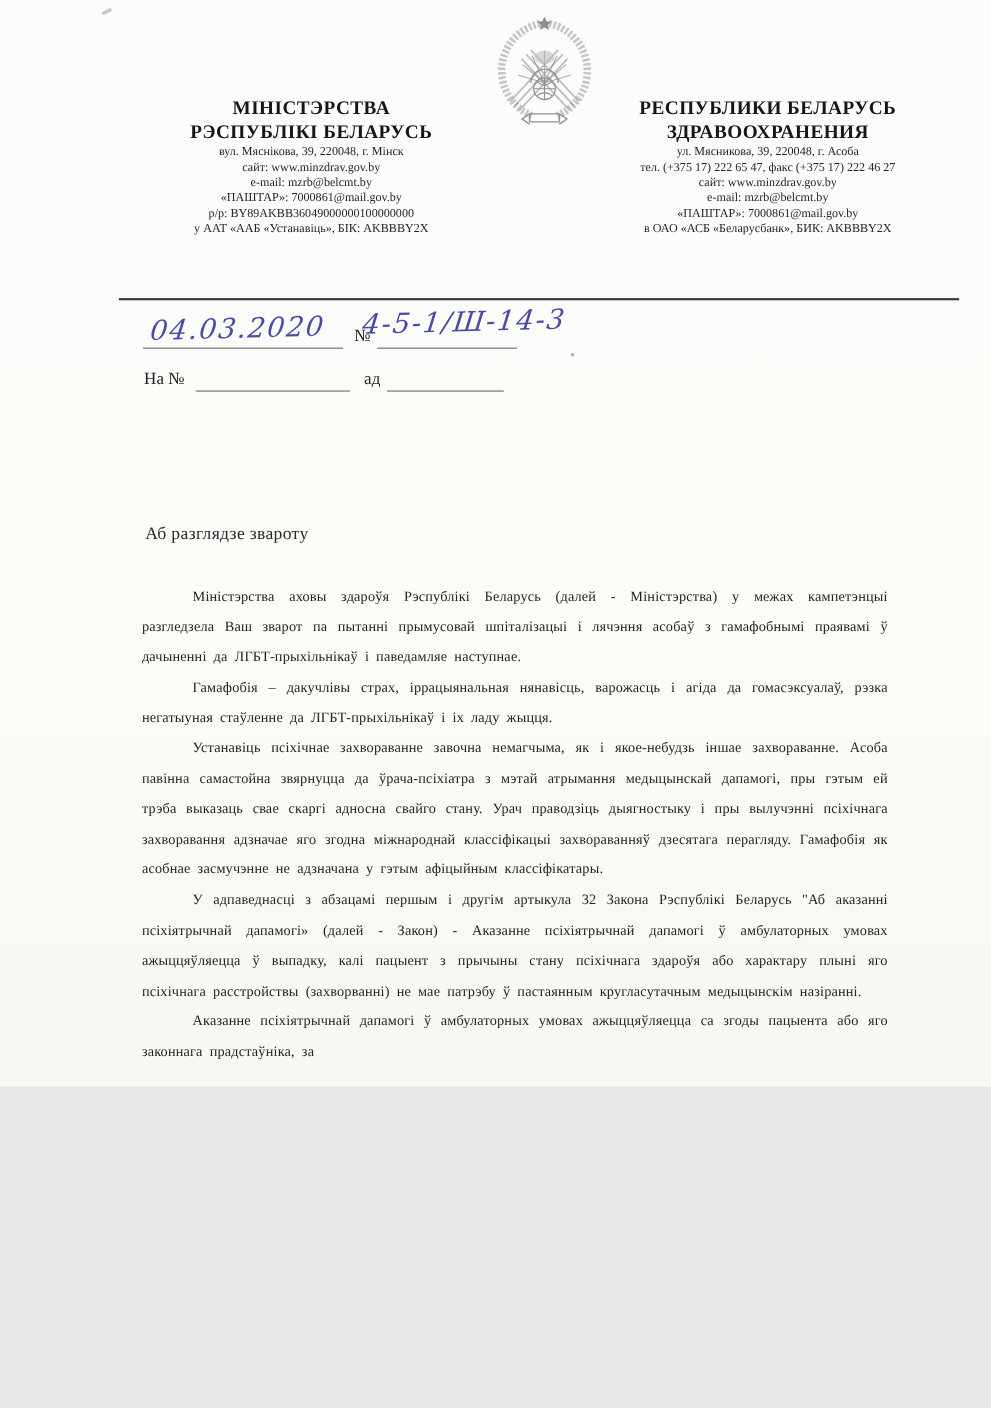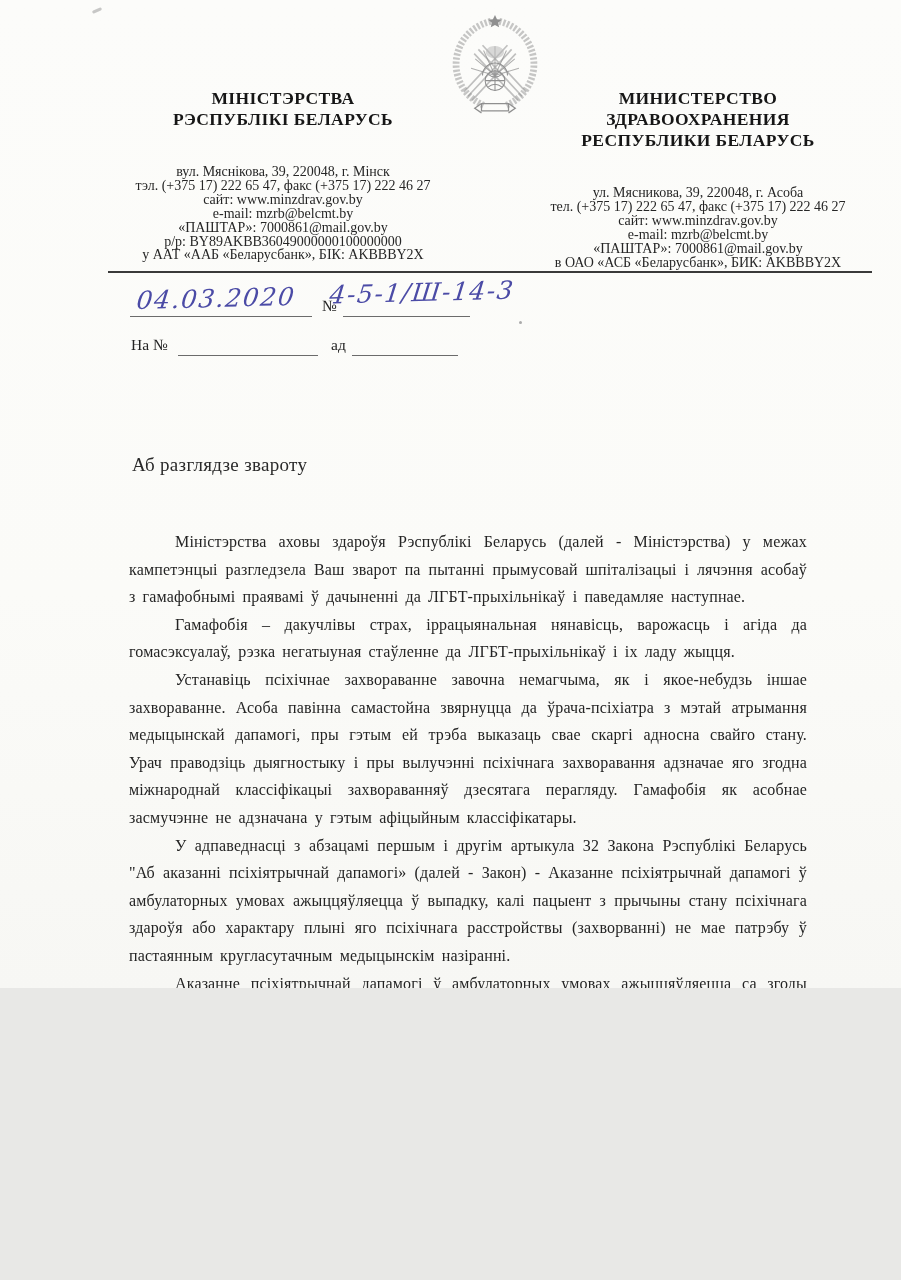--- a/index.html
+++ b/index.html
@@ -12,21 +12,21 @@
     font-family:"Liberation Serif", serif;
     color:#1f1f1f;
     padding-left:32px;
   }
   
   .emblem{position:absolute;left:443px;top:12px;width:104px;height:104px;}
   .lh-col{position:absolute;top:88px;text-align:center;}
   .lh-left{left:108px;width:350px;}
   .lh-right{left:520px;width:356px;}
   .lh-title{font-weight:bold;font-size:17.5px;line-height:21px;letter-spacing:.4px;color:#161616;}
-  .lh-contact{margin-top:35px;font-size:14px;line-height:13.9px;color:#262626;}
+  .lh-contact{margin-top:2px;font-size:11px;line-height:13.9px;color:#262626;}
   .separator{position:absolute;left:108px;top:271px;width:764px;height:2px;background:#3a3a3a;}
   
   .hw{
     position:absolute;
     font-family:"DejaVu Serif", serif;
     font-style:italic;
     color:#4b4ba6;
     transform:skewX(-8deg) rotate(-1.5deg);
     letter-spacing:1.5px;
     white-space:nowrap;
@@ -36,25 +36,25 @@
   .form-line{position:absolute;height:1px;background:#6b6b6b;}
   .line-date{left:130px;top:316px;width:182px;}
   .line-number{left:343px;top:316px;width:127px;}
   .line-reply{left:178px;top:355px;width:140px;}
   .line-reply-date{left:352px;top:355px;width:106px;}
   .ref-label{position:absolute;font-size:15.5px;color:#242424;}
   .no-sign{left:322px;top:297px;}
   .reply-label{left:131px;top:336px;}
   .reply-date-label{left:331px;top:336px;}
   
-  .subject{position:absolute;left:132px;top:454px;font-size:19px;color:#2a2a2a;letter-spacing:.3px;}
+  .subject{position:absolute;left:132px;top:477px;font-size:16px;color:#2a2a2a;letter-spacing:.3px;}
   .body-text{position:absolute;left:129px;top:528px;width:678px;}
   .body-text p{
     margin:0;
-    font-size:16px;line-height:27.6px;
+    font-size:13px;line-height:27.6px;
     text-align:justify;text-align-last:left;
     text-indent:46px;
     word-spacing:3px;letter-spacing:.15px;
     color:#242424;
   }
   
   .scan-edge-bottom{position:absolute;left:-5px;top:1266px;width:912px;height:4px;background:#333;transform:rotate(.35deg);}
   .scan-edge-bottom-thick{position:absolute;left:-5px;top:1263px;width:300px;height:3px;background:#2b2b2b;transform:rotate(.4deg);}
   .scan-edge-right{position:absolute;left:897px;top:1243px;width:4px;height:37px;background:#4a4a4a;}
   .speck-tl{position:absolute;left:92px;top:9px;width:10px;height:3px;background:#9a9a9a;opacity:.55;transform:rotate(-25deg);border-radius:2px;}
@@ -90,34 +90,32 @@
     </svg>
   </div>
 
   <div class="lh-col lh-left">
     <div class="lh-title">
       <div>МІНІСТЭРСТВА</div>
       <div>РЭСПУБЛІКІ БЕЛАРУСЬ</div>
     </div>
     <div class="lh-contact">
       <div>вул. Мяснікова, 39, 220048, г. Мінск</div>
-      <div>тэл. (+375 17) 222 65 47, факс (+375 17) 222 46 27</div>
       <div>сайт: www.minzdrav.gov.by</div>
       <div>e-mail: mzrb@belcmt.by</div>
       <div>«ПАШТАР»: 7000861@mail.gov.by</div>
       <div>р/р: BY89AKBB36049000000100000000</div>
-      <div>у ААТ «ААБ «Беларусбанк», БІК: AKBBBY2X</div>
+      <div>у ААТ «ААБ «Устанавіць», БІК: AKBBBY2X</div>
     </div>
   </div>
 
   <div class="lh-col lh-right">
     <div class="lh-title">
-      <div>МИНИСТЕРСТВО</div>
+      <div>РЕСПУБЛИКИ БЕЛАРУСЬ</div>
       <div>ЗДРАВООХРАНЕНИЯ</div>
-      <div>РЕСПУБЛИКИ БЕЛАРУСЬ</div>
     </div>
     <div class="lh-contact">
       <div>ул. Мясникова, 39, 220048, г. Асоба</div>
       <div>тел. (+375 17) 222 65 47, факс (+375 17) 222 46 27</div>
       <div>сайт: www.minzdrav.gov.by</div>
       <div>e-mail: mzrb@belcmt.by</div>
       <div>«ПАШТАР»: 7000861@mail.gov.by</div>
       <div>в ОАО «АСБ «Беларусбанк», БИК: AKBBBY2X</div>
     </div>
   </div>

